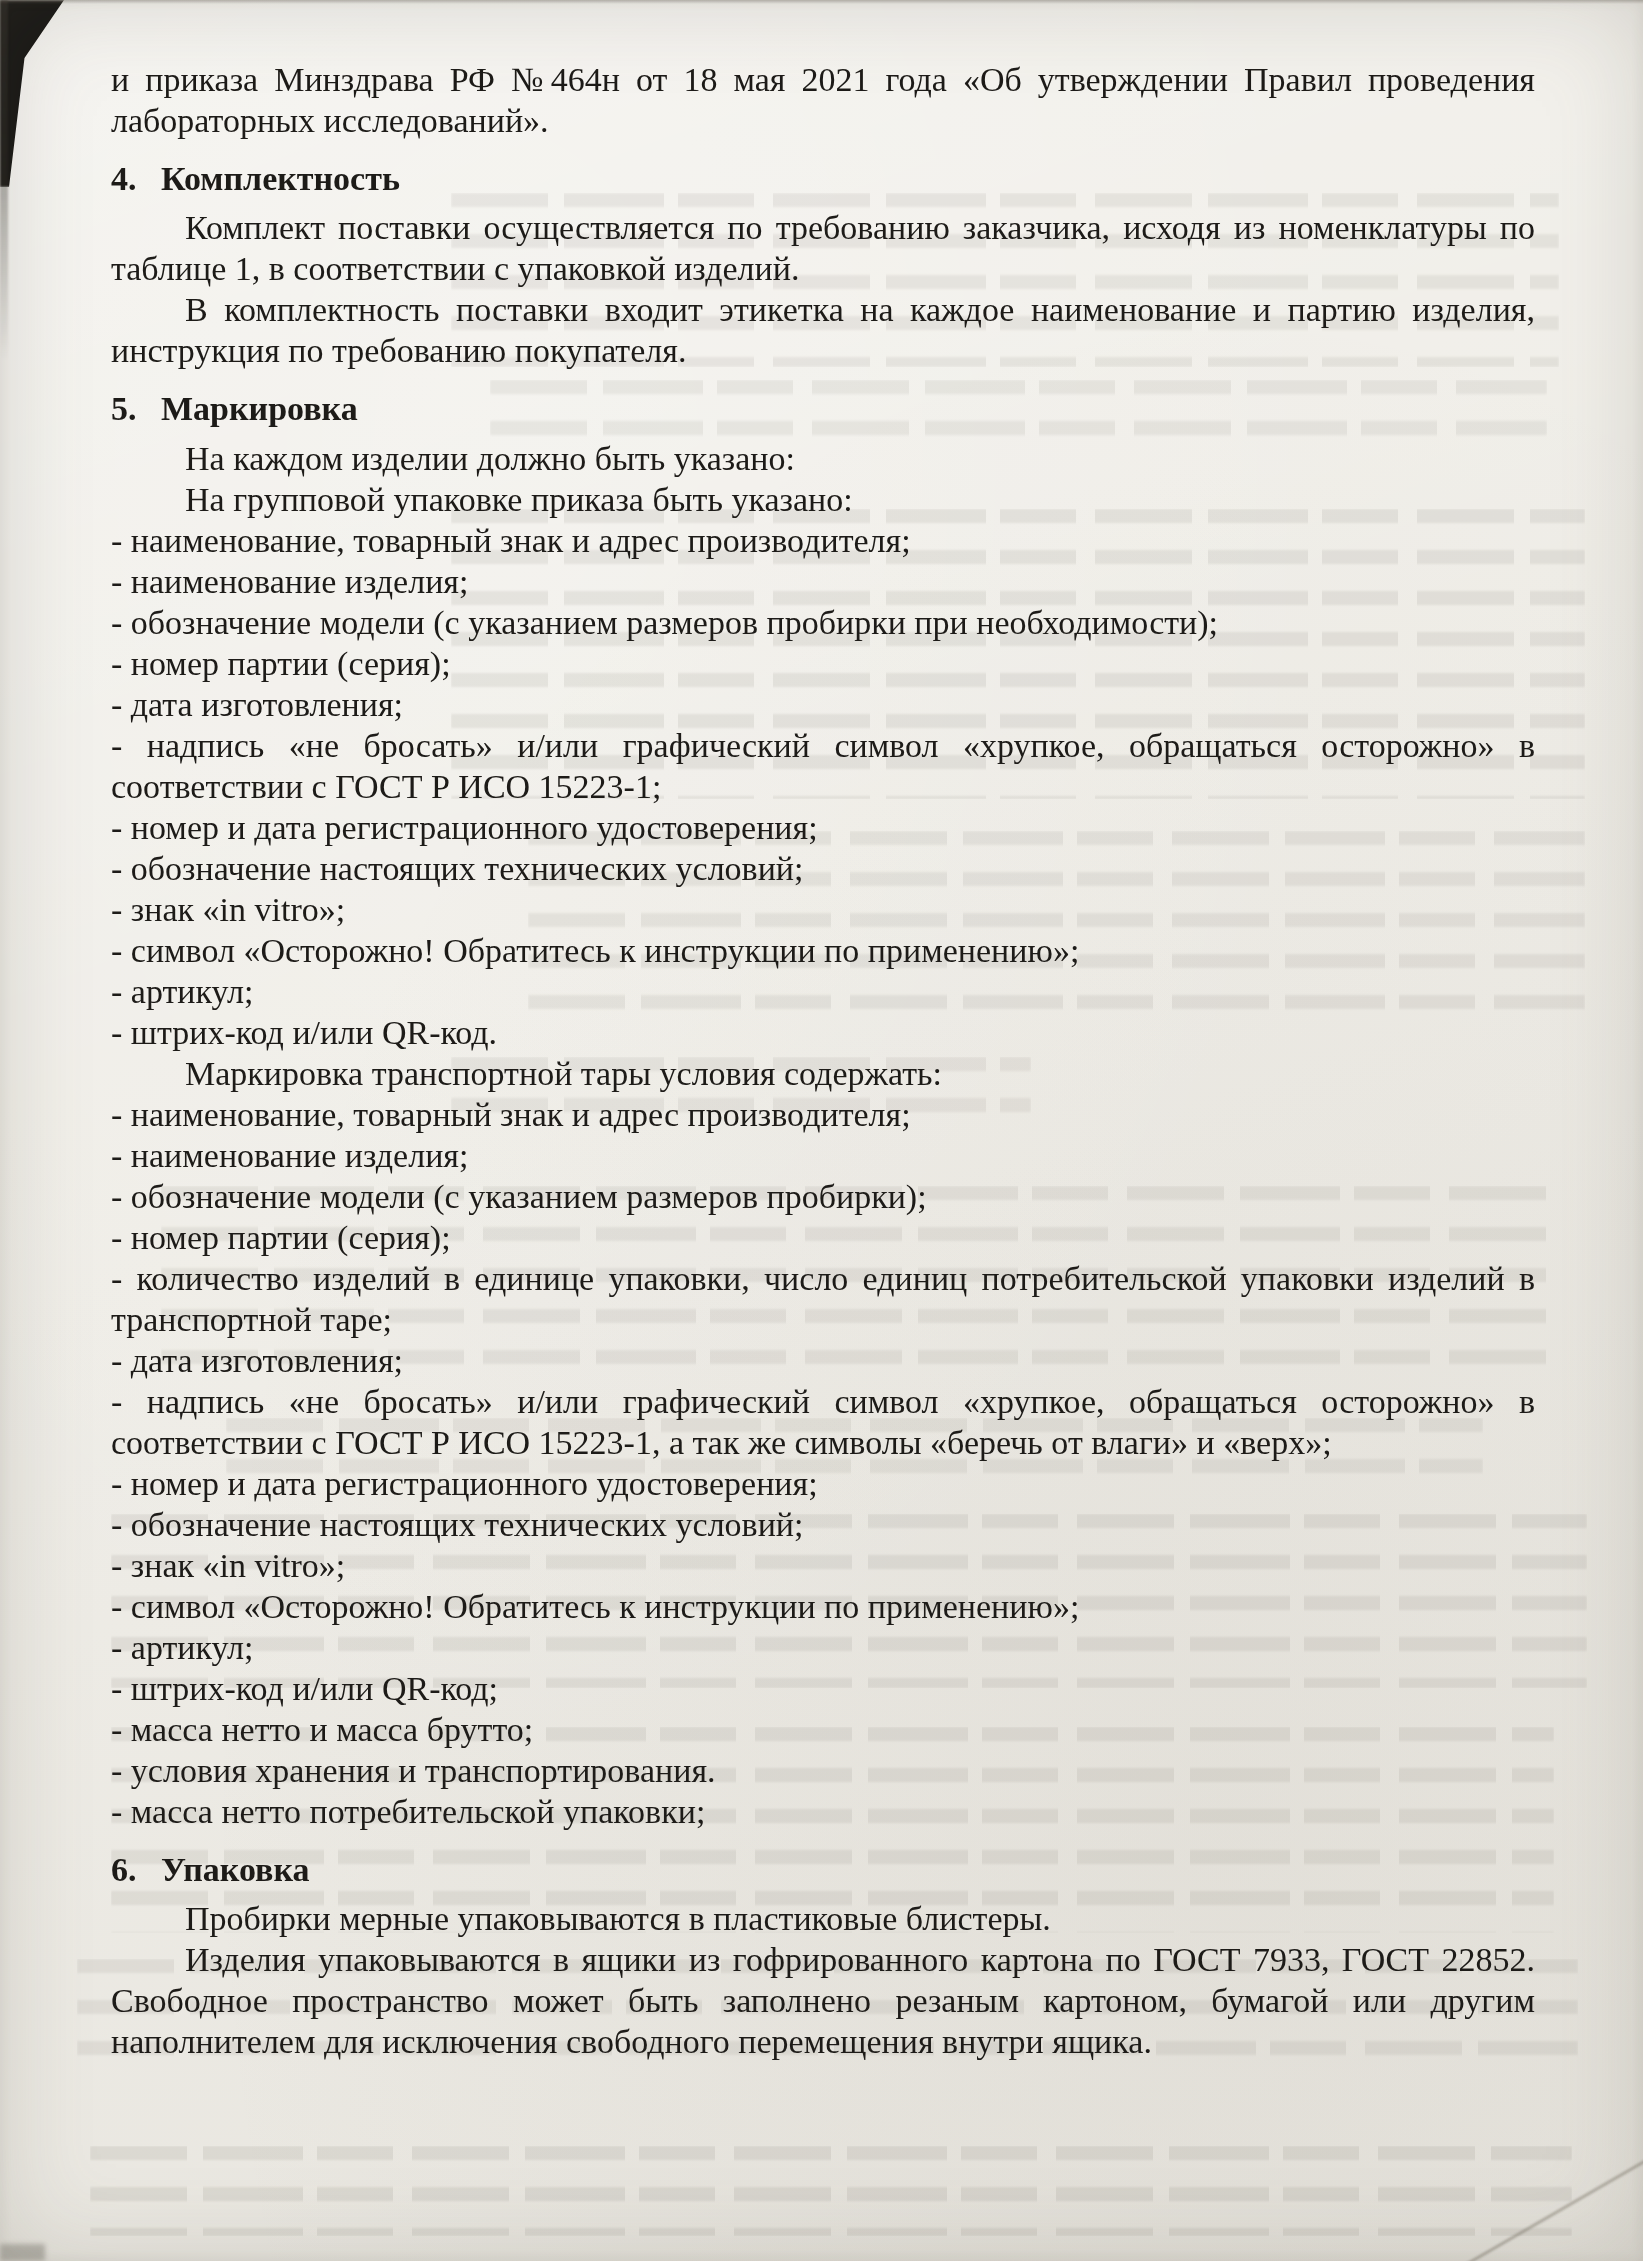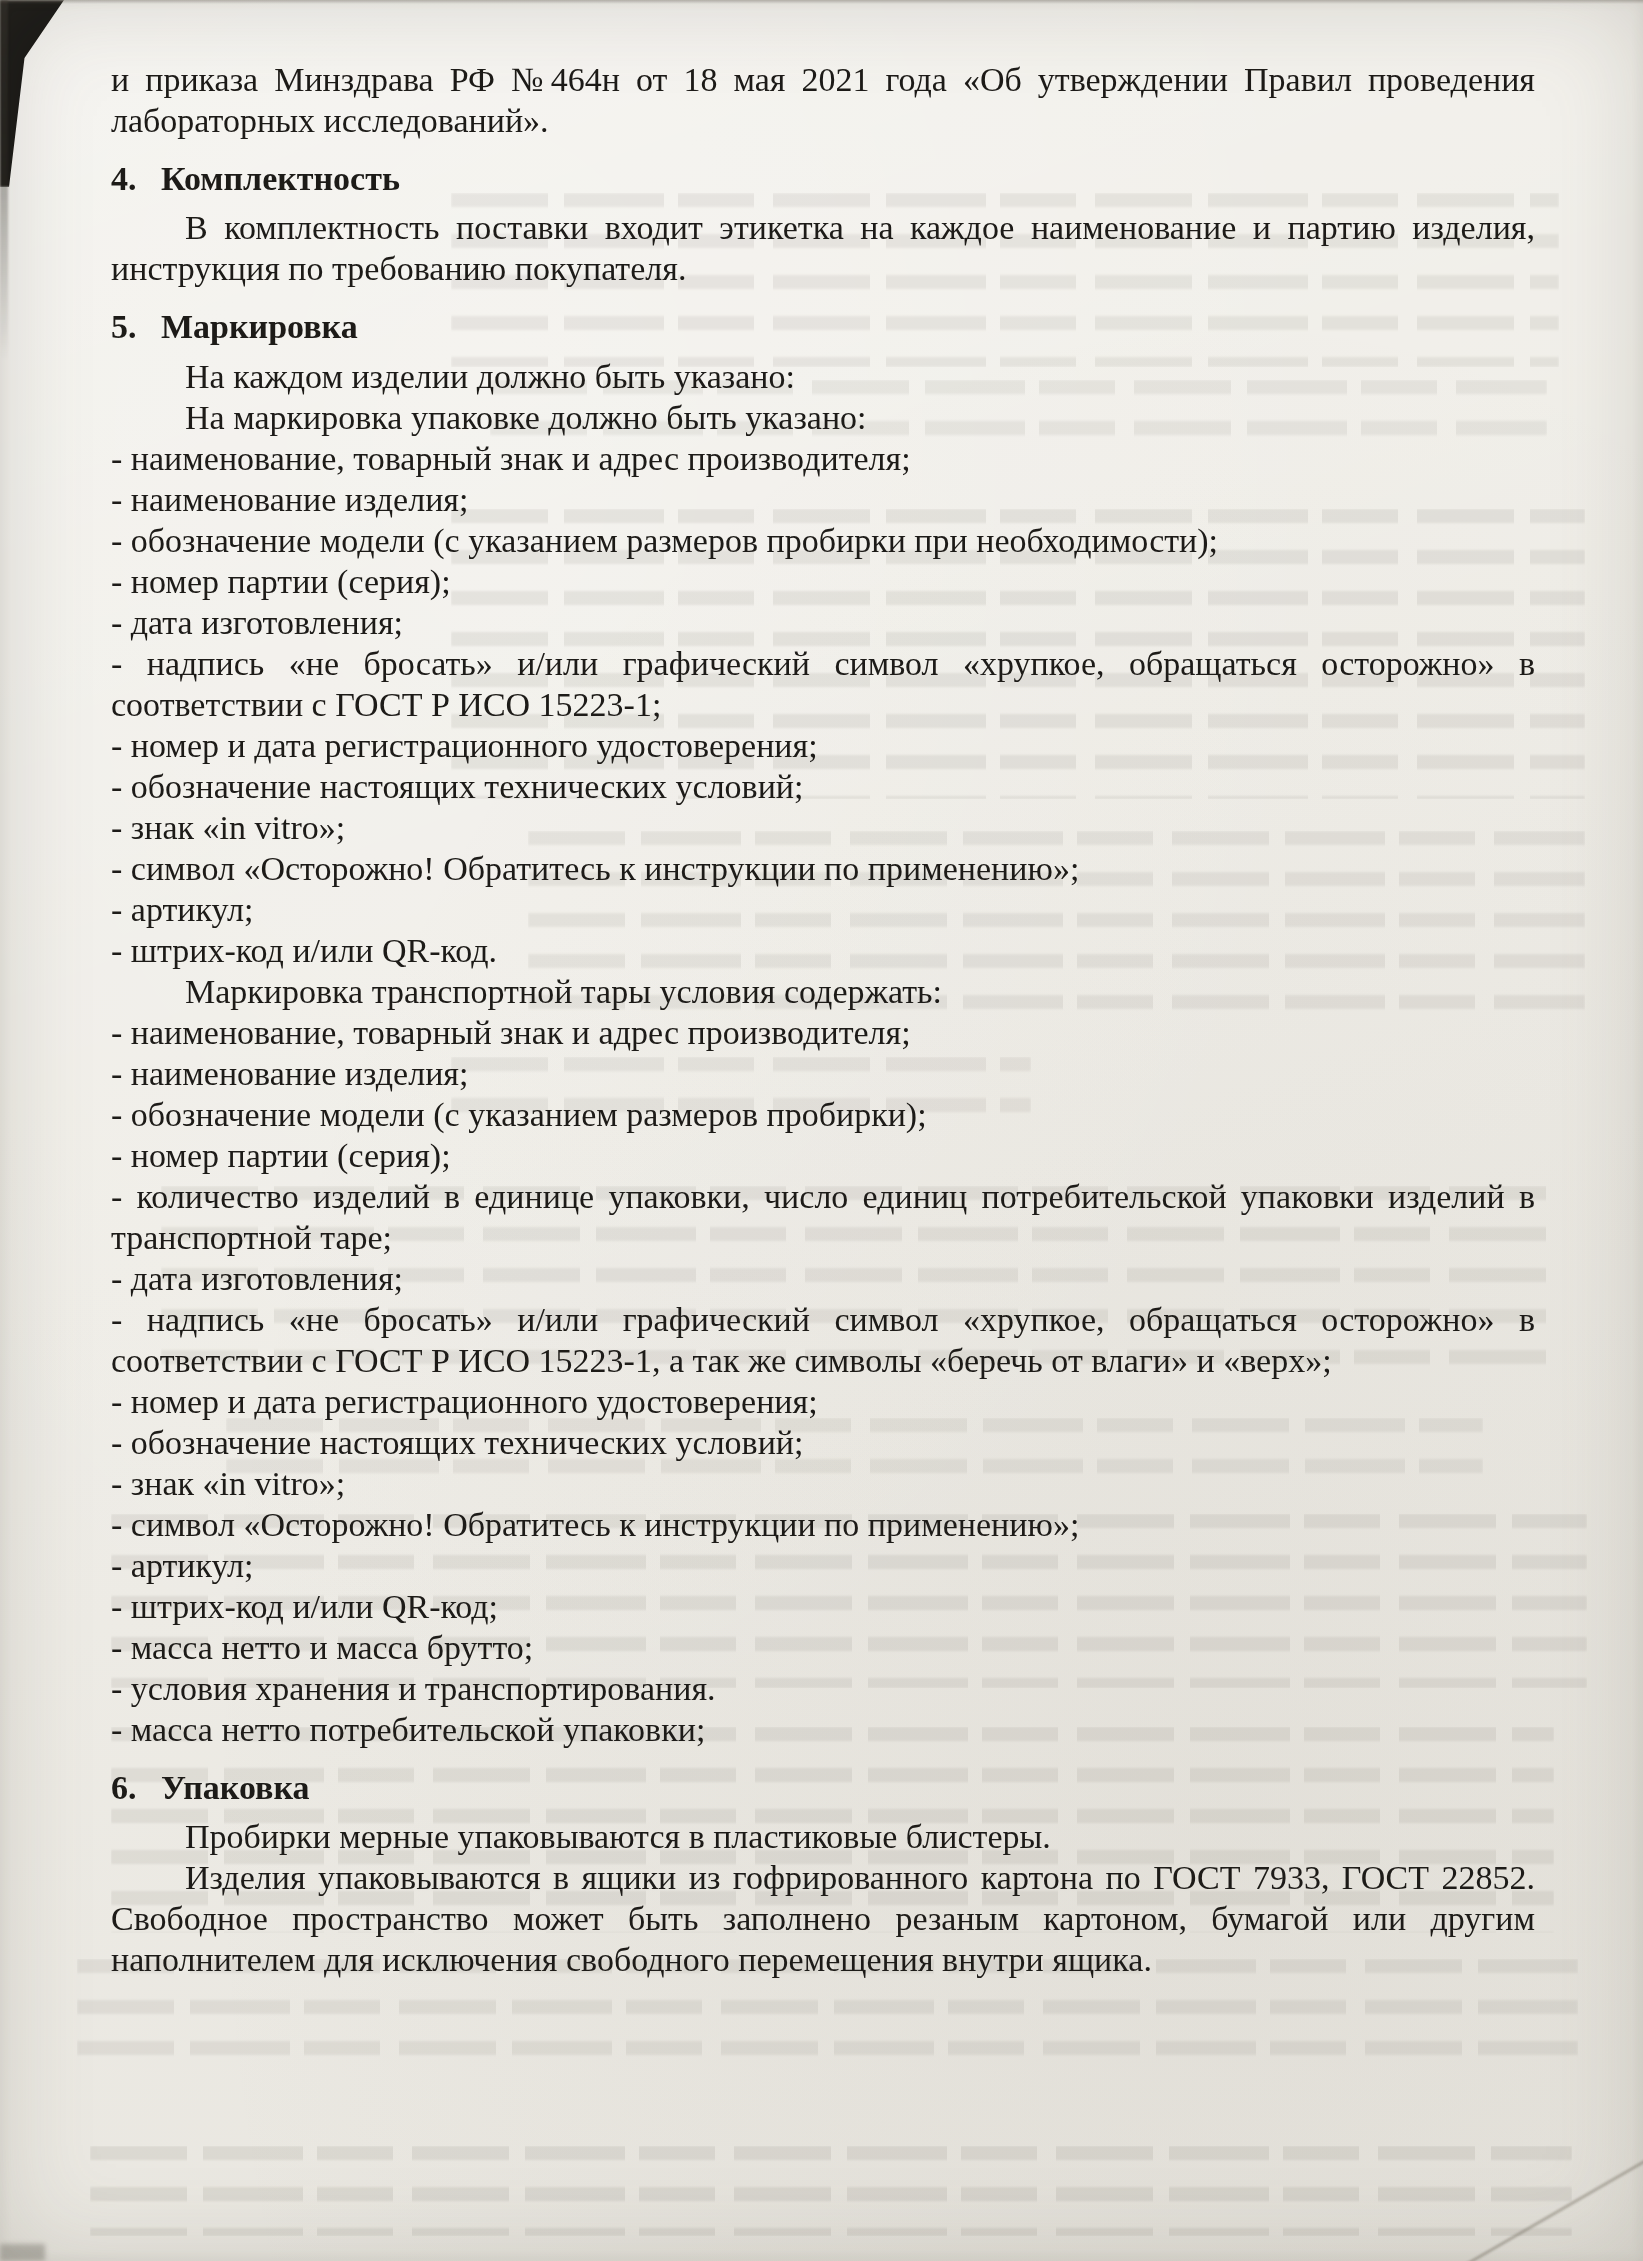--- a/index.html
+++ b/index.html
@@ -122,24 +122,25 @@
   <div class="ghost" style="left:226px;  top:1418px; width:1257px; height:77px; opacity:0.10;"></div>
   <div class="ghost" style="left:111px;  top:1514px; width:1476px; height:174px; opacity:0.12;"></div>
   <div class="ghost" style="left:111px;  top:1727px; width:1443px; height:206px; opacity:0.12;"></div>
   <div class="ghost" style="left:77px;  top:1959px; width:1501px; height:116px; opacity:0.11;"></div>
   <div class="ghost" style="left:90px;  top:2146px; width:1482px; height:90px; opacity:0.13;"></div>
 
   <div class="content">
     <p class="para no-indent">и приказа Минздрава РФ №464н от 18 мая 2021 года «Об утверждении Правил проведения лабораторных исследований».</p>
     <div>
         <div class="section-heading"><span class="heading-number">4.</span><span class="heading-title">Комплектность</span></div>
+        <p class="para indent">Комплект поставки осуществляется по требованию заказчика, исходя из номенклатуры по таблице 1, в соответствии с упаковкой изделий.</p>
         <p class="para indent">В комплектность поставки входит этикетка на каждое наименование и партию изделия, инструкция по требованию покупателя.</p>
         <div class="section-heading"><span class="heading-number">5.</span><span class="heading-title">Маркировка</span></div>
         <p class="para indent">На каждом изделии должно быть указано:</p>
-        <p class="para indent">На маркировка упаковке должно быть указано:</p>
+        <p class="para indent">На групповой упаковке приказа быть указано:</p>
         <p class="para list-line">- наименование, товарный знак и адрес производителя;</p>
         <p class="para list-line">- наименование изделия;</p>
         <p class="para list-line">- обозначение модели (с указанием размеров пробирки при необходимости);</p>
         <p class="para list-line">- номер партии (серия);</p>
         <p class="para list-line">- дата изготовления;</p>
         <p class="para list-line">- надпись «не бросать» и/или графический символ «хрупкое, обращаться осторожно» в соответствии с ГОСТ Р ИСО 15223-1;</p>
         <p class="para list-line">- номер и дата регистрационного удостоверения;</p>
         <p class="para list-line">- обозначение настоящих технических условий;</p>
         <p class="para list-line">- знак «in vitro»;</p>
         <p class="para list-line">- символ «Осторожно! Обратитесь к инструкции по применению»;</p>

